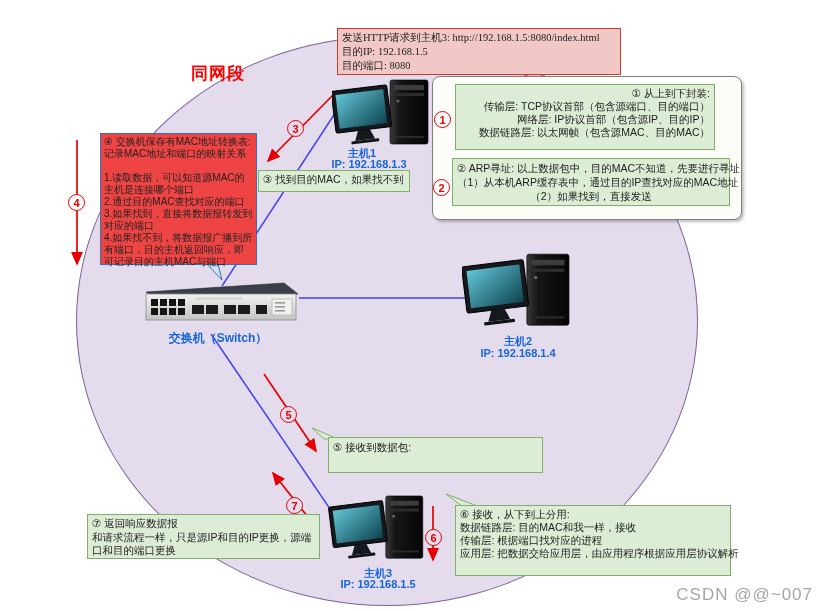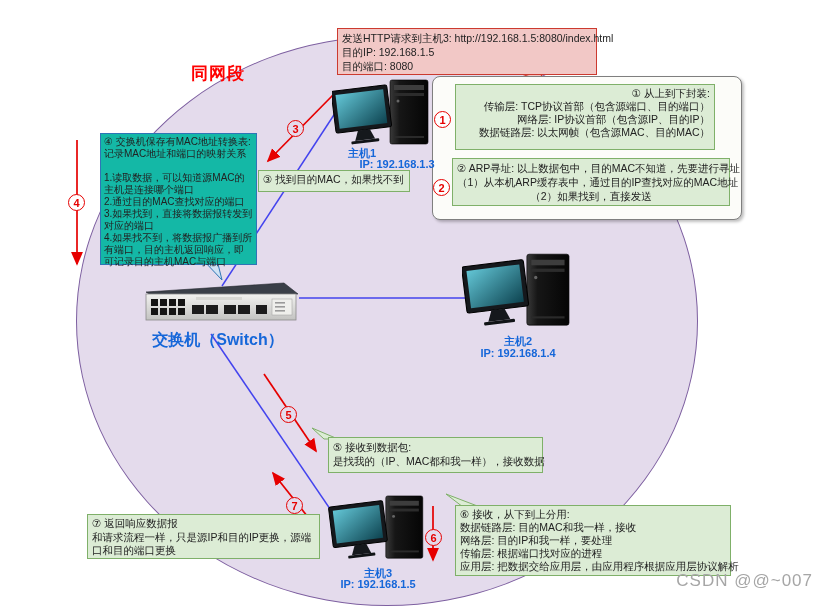--- a/index.html
+++ b/index.html
@@ -10,22 +10,22 @@
   #ellipse{left:76px;top:36px;width:620px;height:568px;border-radius:50%;
            background:#e4dbec;border:1.4px solid #7d5fa0;z-index:0;}
   
   #lines{left:0;top:0;width:829px;height:611px;z-index:1;}
   
   .box{z-index:2;font-size:10.5px;line-height:13.5px;padding:2px 4px;box-sizing:border-box;color:#222;}
   .box .line{white-space:nowrap;}
   .box.wrap .line{white-space:normal;}
   .pinkbox{background:#f2c8c6;border:1.6px solid #cc3a2f;}
   .greenbox{background:#dcecd5;border:1.4px solid #7fb069;}
-  .bluebox{background:#14b8a6;border:1.4px solid #2e75b6;}
-  #callout-http{left:337px;top:28px;width:260px;height:47px;line-height:14px;}
+  .bluebox{background:#ef4444;border:1.4px solid #2e75b6;}
+  #callout-http{left:337px;top:28px;width:284px;height:47px;line-height:14px;font-family:Liberation Serif, serif;}
   #panel-right{left:432px;top:76px;width:308px;height:142px;background:#fcfcf9;border:1px solid #7f7f7f;
                border-radius:8px;box-shadow:2px 2px 3px rgba(0,0,0,.25);z-index:1;}
   #callout-encap{left:455px;top:84px;width:260px;height:66px;line-height:13px;text-align:right;}
   #callout-arp{left:452px;top:158px;width:278px;height:48px;line-height:14px;text-align:center;}
   #callout-send{left:258px;top:170px;width:152px;height:22px;}
   #callout-mac{left:100px;top:133px;width:157px;height:132px;font-size:10px;line-height:12px;padding:2px 3px;}
   #callout-mac .line:empty{height:12px;}
   #callout-recv{left:320px;top:437px;width:215px;height:36px;line-height:14px;margin-left:8px;}
   #callout-demux{left:455px;top:505px;width:276px;height:71px;line-height:13px;}
   #callout-resp{left:87px;top:514px;width:233px;height:45px;line-height:13.5px;}
@@ -33,21 +33,21 @@
   #segment-label{left:191px;top:62px;font-size:17px;font-weight:bold;color:#ff0000;z-index:2;letter-spacing:1px;}
   
   .marker{width:17px;height:17px;border:1.6px solid #e60000;border-radius:50%;color:#e60000;
           font-size:11px;font-weight:bold;text-align:center;line-height:16px;z-index:3;box-sizing:border-box;}
   .marker.on-lav{background:#e4dbec;}
   .marker.on-white{background:#ffffff;}
   
   .node{z-index:2;}
   .nodelabel{z-index:2;font-size:11px;font-weight:bold;color:#1667d9;text-align:center;}
   
-  #watermark{right:16px;bottom:20px;font-size:17px;color:#a6a6a6;z-index:2;letter-spacing:1px;margin-left:36px;}
+  #watermark{right:16px;bottom:6px;font-size:17px;color:#a6a6a6;z-index:2;letter-spacing:1px;margin-left:36px;}
 </style>
 </head>
 <body>
 
 <div id="page">
 
   <div id="ellipse" class="abs"></div>
 
   <svg id="lines" class="abs">
     <defs>
@@ -119,27 +119,25 @@
     <div class="line">记录MAC地址和端口的映射关系</div>
     <div class="line"></div>
     <div class="line">1.读取数据，可以知道源MAC的主机是连接哪个端口</div>
     <div class="line">2.通过目的MAC查找对应的端口</div>
     <div class="line">3.如果找到，直接将数据报转发到对应的端口</div>
     <div class="line">4.如果找不到，将数据报广播到所有端口，目的主机返回响应，即可记录目的主机MAC与端口</div>
   </div>
 
   <div id="callout-recv" class="abs box greenbox">
     <div class="line">⑤ 接收到数据包:</div>
-    <div class="line">是找我的（IP、MAC都和我一样），接收数据</div>
   </div>
 
   <div id="callout-demux" class="abs box greenbox">
     <div class="line">⑥ 接收，从下到上分用:</div>
     <div class="line">数据链路层: 目的MAC和我一样，接收</div>
-    <div class="line">网络层: 目的IP和我一样，要处理</div>
     <div class="line">传输层: 根据端口找对应的进程</div>
     <div class="line">应用层: 把数据交给应用层，由应用程序根据应用层协议解析</div>
   </div>
 
   <div id="callout-resp" class="abs box greenbox wrap">
     <div class="line">⑦ 返回响应数据报</div>
     <div class="line">和请求流程一样，只是源IP和目的IP更换，源端口和目的端口更换</div>
   </div>
 
   <svg class="abs node" style="left:332px;top:78px" width="100" height="74" viewBox="0 0 100 74">
@@ -149,21 +147,21 @@
     <circle cx="66" cy="23" r="1.5" fill="#666"></circle>
     <rect x="62" y="58" width="30" height="2" fill="#2a2a2a"></rect>
     <g transform="rotate(-7 30 36)">
       <rect x="2" y="10" width="56" height="42" rx="2" fill="#15181c" stroke="#000"></rect>
       <rect x="6" y="14" width="48" height="34" fill="url(#scr)"></rect>
       <path d="M24 52 L36 52 L40 62 L20 62 Z" fill="#15181c"></path>
       <rect x="16" y="62" width="28" height="3" rx="1" fill="#101316"></rect>
     </g>
   </svg>
   <div class="abs nodelabel" style="left:312px;top:146px;width:100px">主机1</div>
-  <div class="abs nodelabel" style="left:337px;top:158px;width:120px">IP: 192.168.1.3</div>
+  <div class="abs nodelabel" style="left:309px;top:158px;width:120px">IP: 192.168.1.3</div>
 
   <svg class="abs node" style="left:462px;top:252px" width="112" height="82" viewBox="0 0 100 74">
     <rect x="58" y="2" width="38" height="64" rx="2" fill="url(#twr)" stroke="#000" stroke-width="0.6"></rect>
     <rect x="62" y="7" width="30" height="5" fill="#3d3d3d"></rect>
     <rect x="62" y="15" width="30" height="3" fill="#2c2c2c"></rect>
     <circle cx="66" cy="23" r="1.5" fill="#666"></circle>
     <rect x="62" y="58" width="30" height="2" fill="#2a2a2a"></rect>
     <g transform="rotate(-7 30 36)">
       <rect x="2" y="10" width="56" height="42" rx="2" fill="#15181c" stroke="#000"></rect>
       <rect x="6" y="14" width="48" height="34" fill="url(#scr)"></rect>
@@ -205,21 +203,21 @@
       <rect x="70" y="27" width="12" height="9" fill="#1c1c1c"></rect>
     <rect x="88" y="27" width="12" height="9" fill="#1c1c1c"></rect>
       <rect x="102" y="27" width="12" height="9" fill="#1c1c1c"></rect>
     <rect x="120" y="27" width="11" height="9" fill="#1c1c1c"></rect>
     <rect x="136" y="21" width="20" height="16" fill="#efefec" stroke="#a8a8a8" stroke-width="0.6"></rect>
     <rect x="139" y="24" width="10" height="1.6" fill="#9a9a9a"></rect>
       <rect x="139" y="28" width="10" height="1.6" fill="#9a9a9a"></rect>
     <rect x="139" y="32" width="10" height="1.6" fill="#9a9a9a"></rect>
     <rect x="60" y="19" width="46" height="3" fill="#d8d8d4"></rect>
   </svg>
-  <div class="abs nodelabel" style="left:136px;top:330px;width:164px;font-size:16px">交换机（Switch）</div>
+  <div class="abs nodelabel" style="left:136px;top:330px;width:164px;font-size:12px">交换机（Switch）</div>
 
   <div class="abs marker on-white" style="left:434px;top:111px">1</div>
   <div class="abs marker on-white" style="left:433px;top:179px">2</div>
   <div class="abs marker on-lav" style="left:287px;top:120px">3</div>
   <div class="abs marker on-white" style="left:68px;top:194px">4</div>
   <div class="abs marker on-lav" style="left:280px;top:406px">5</div>
   <div class="abs marker on-lav" style="left:425px;top:529px">6</div>
   <div class="abs marker on-lav" style="left:286px;top:497px">7</div>
 
   <div id="watermark" class="abs">CSDN @@~007</div>

